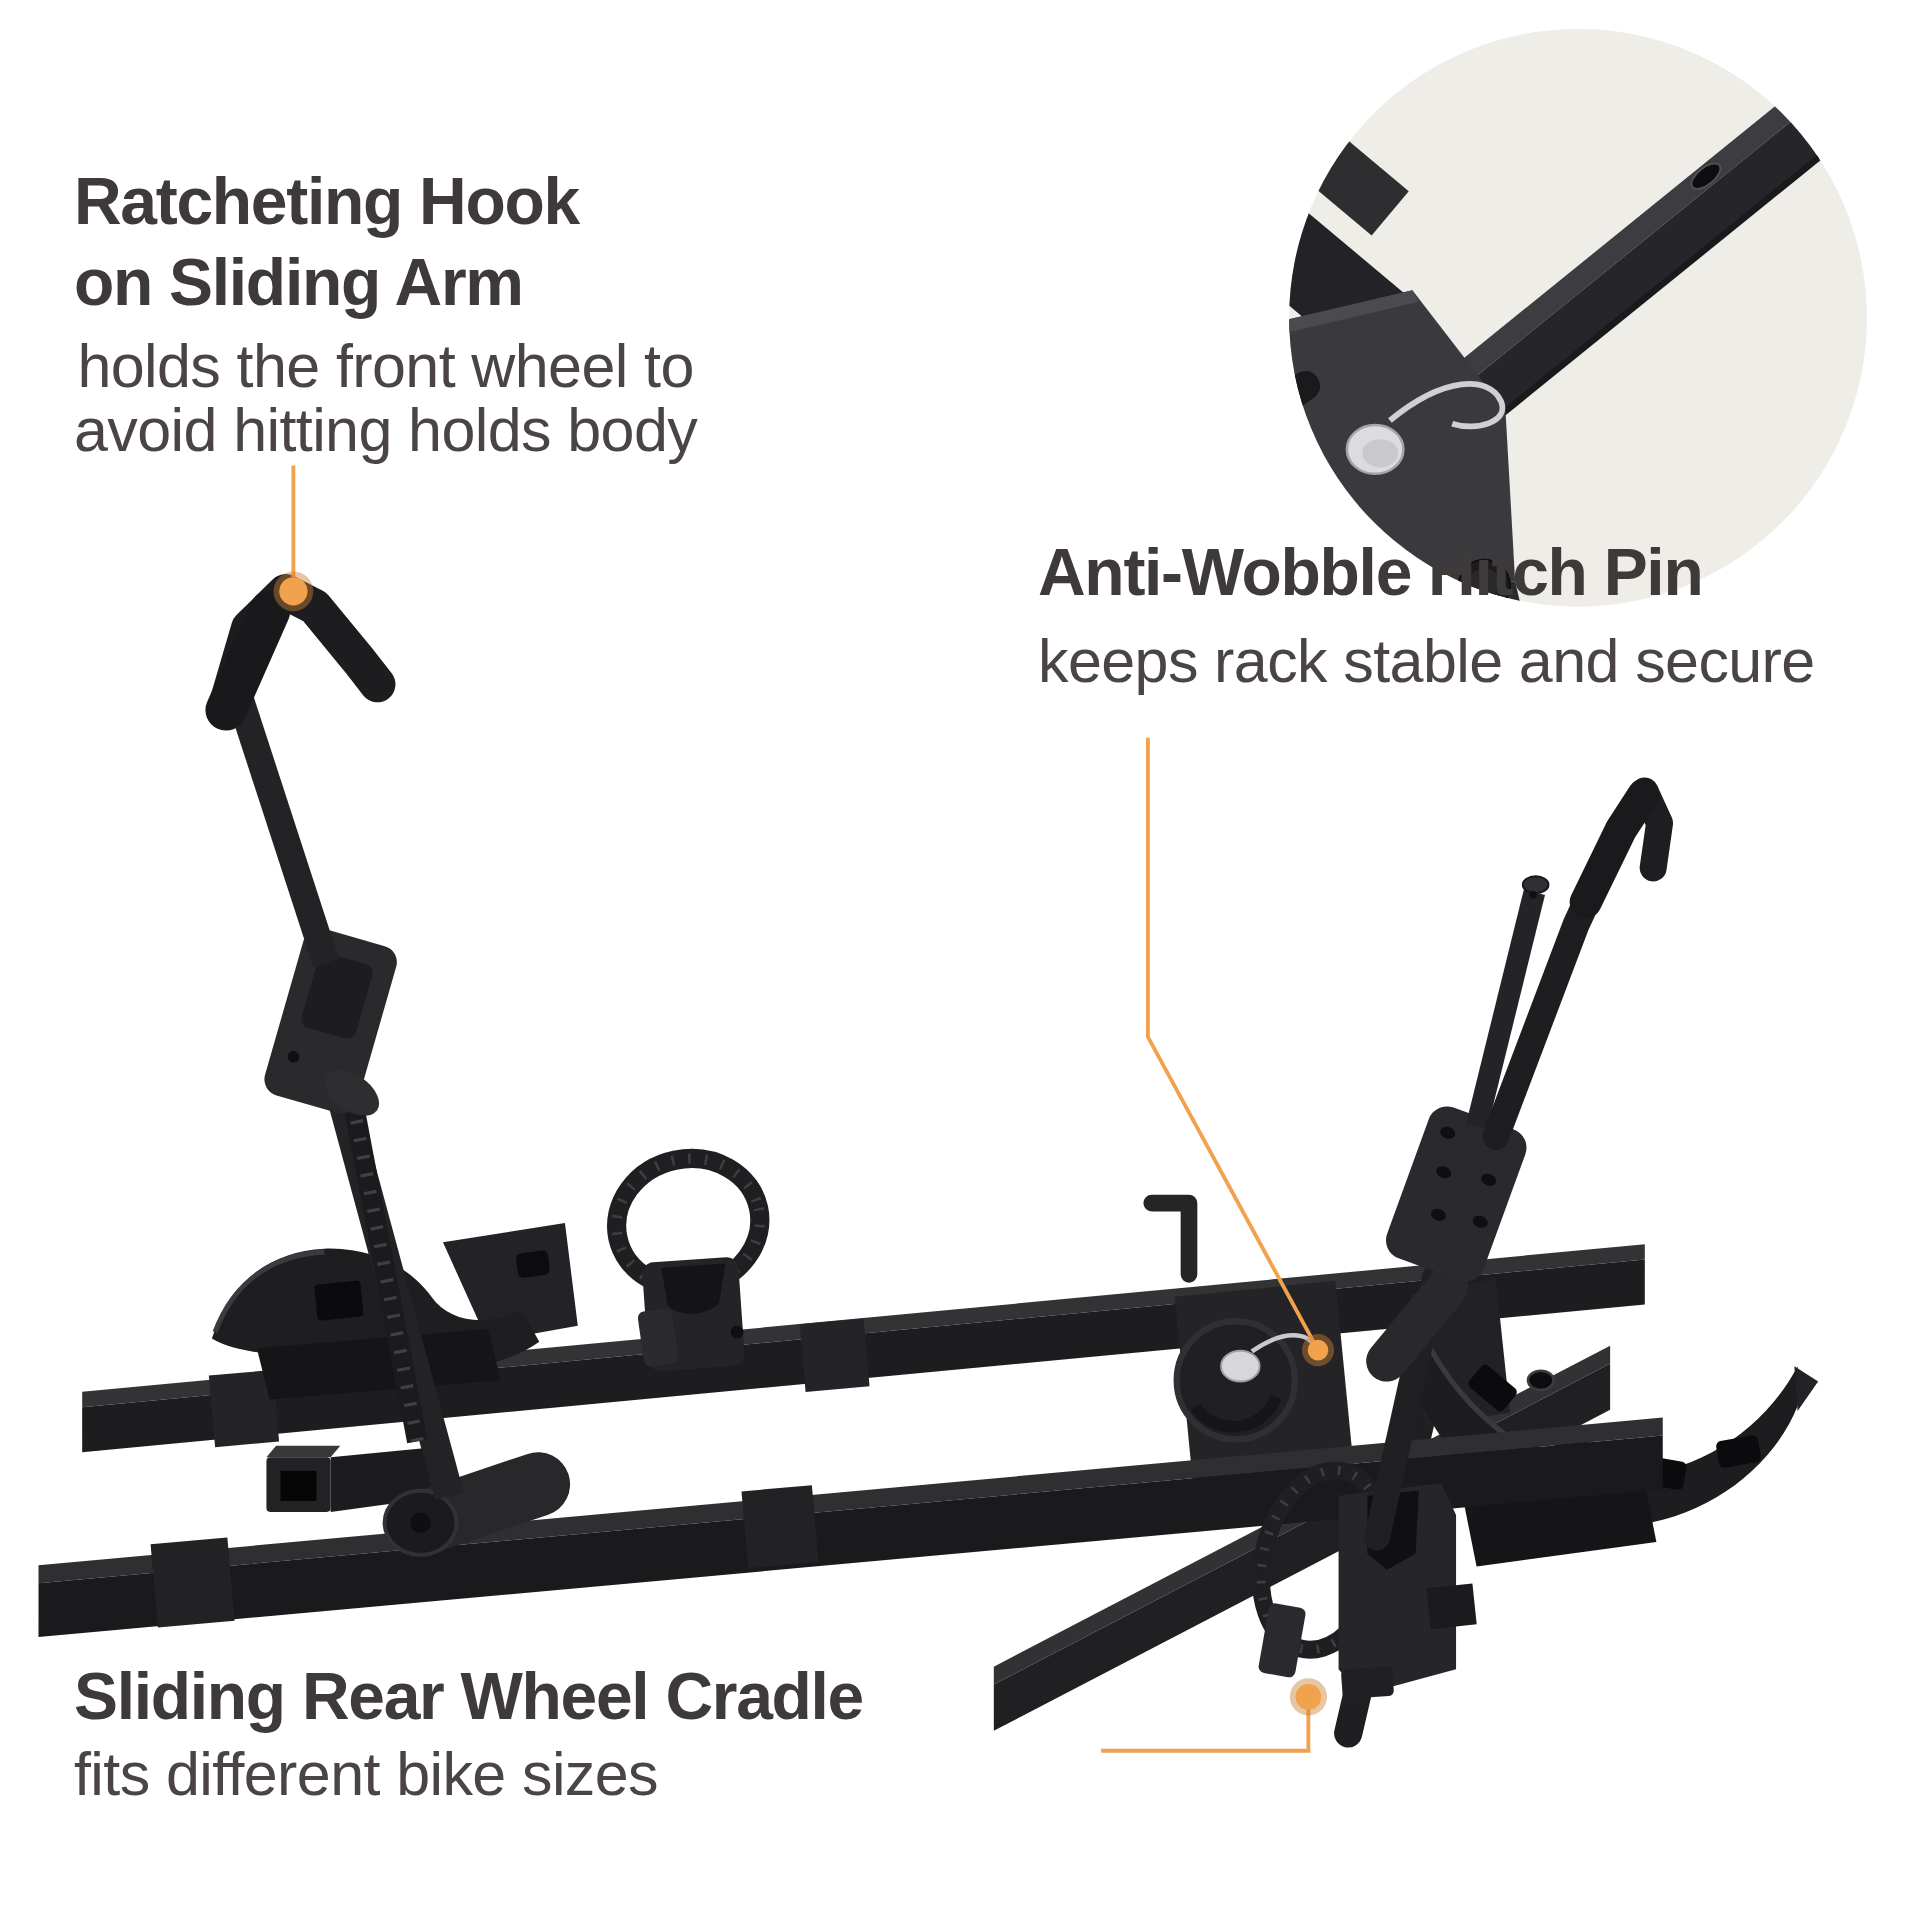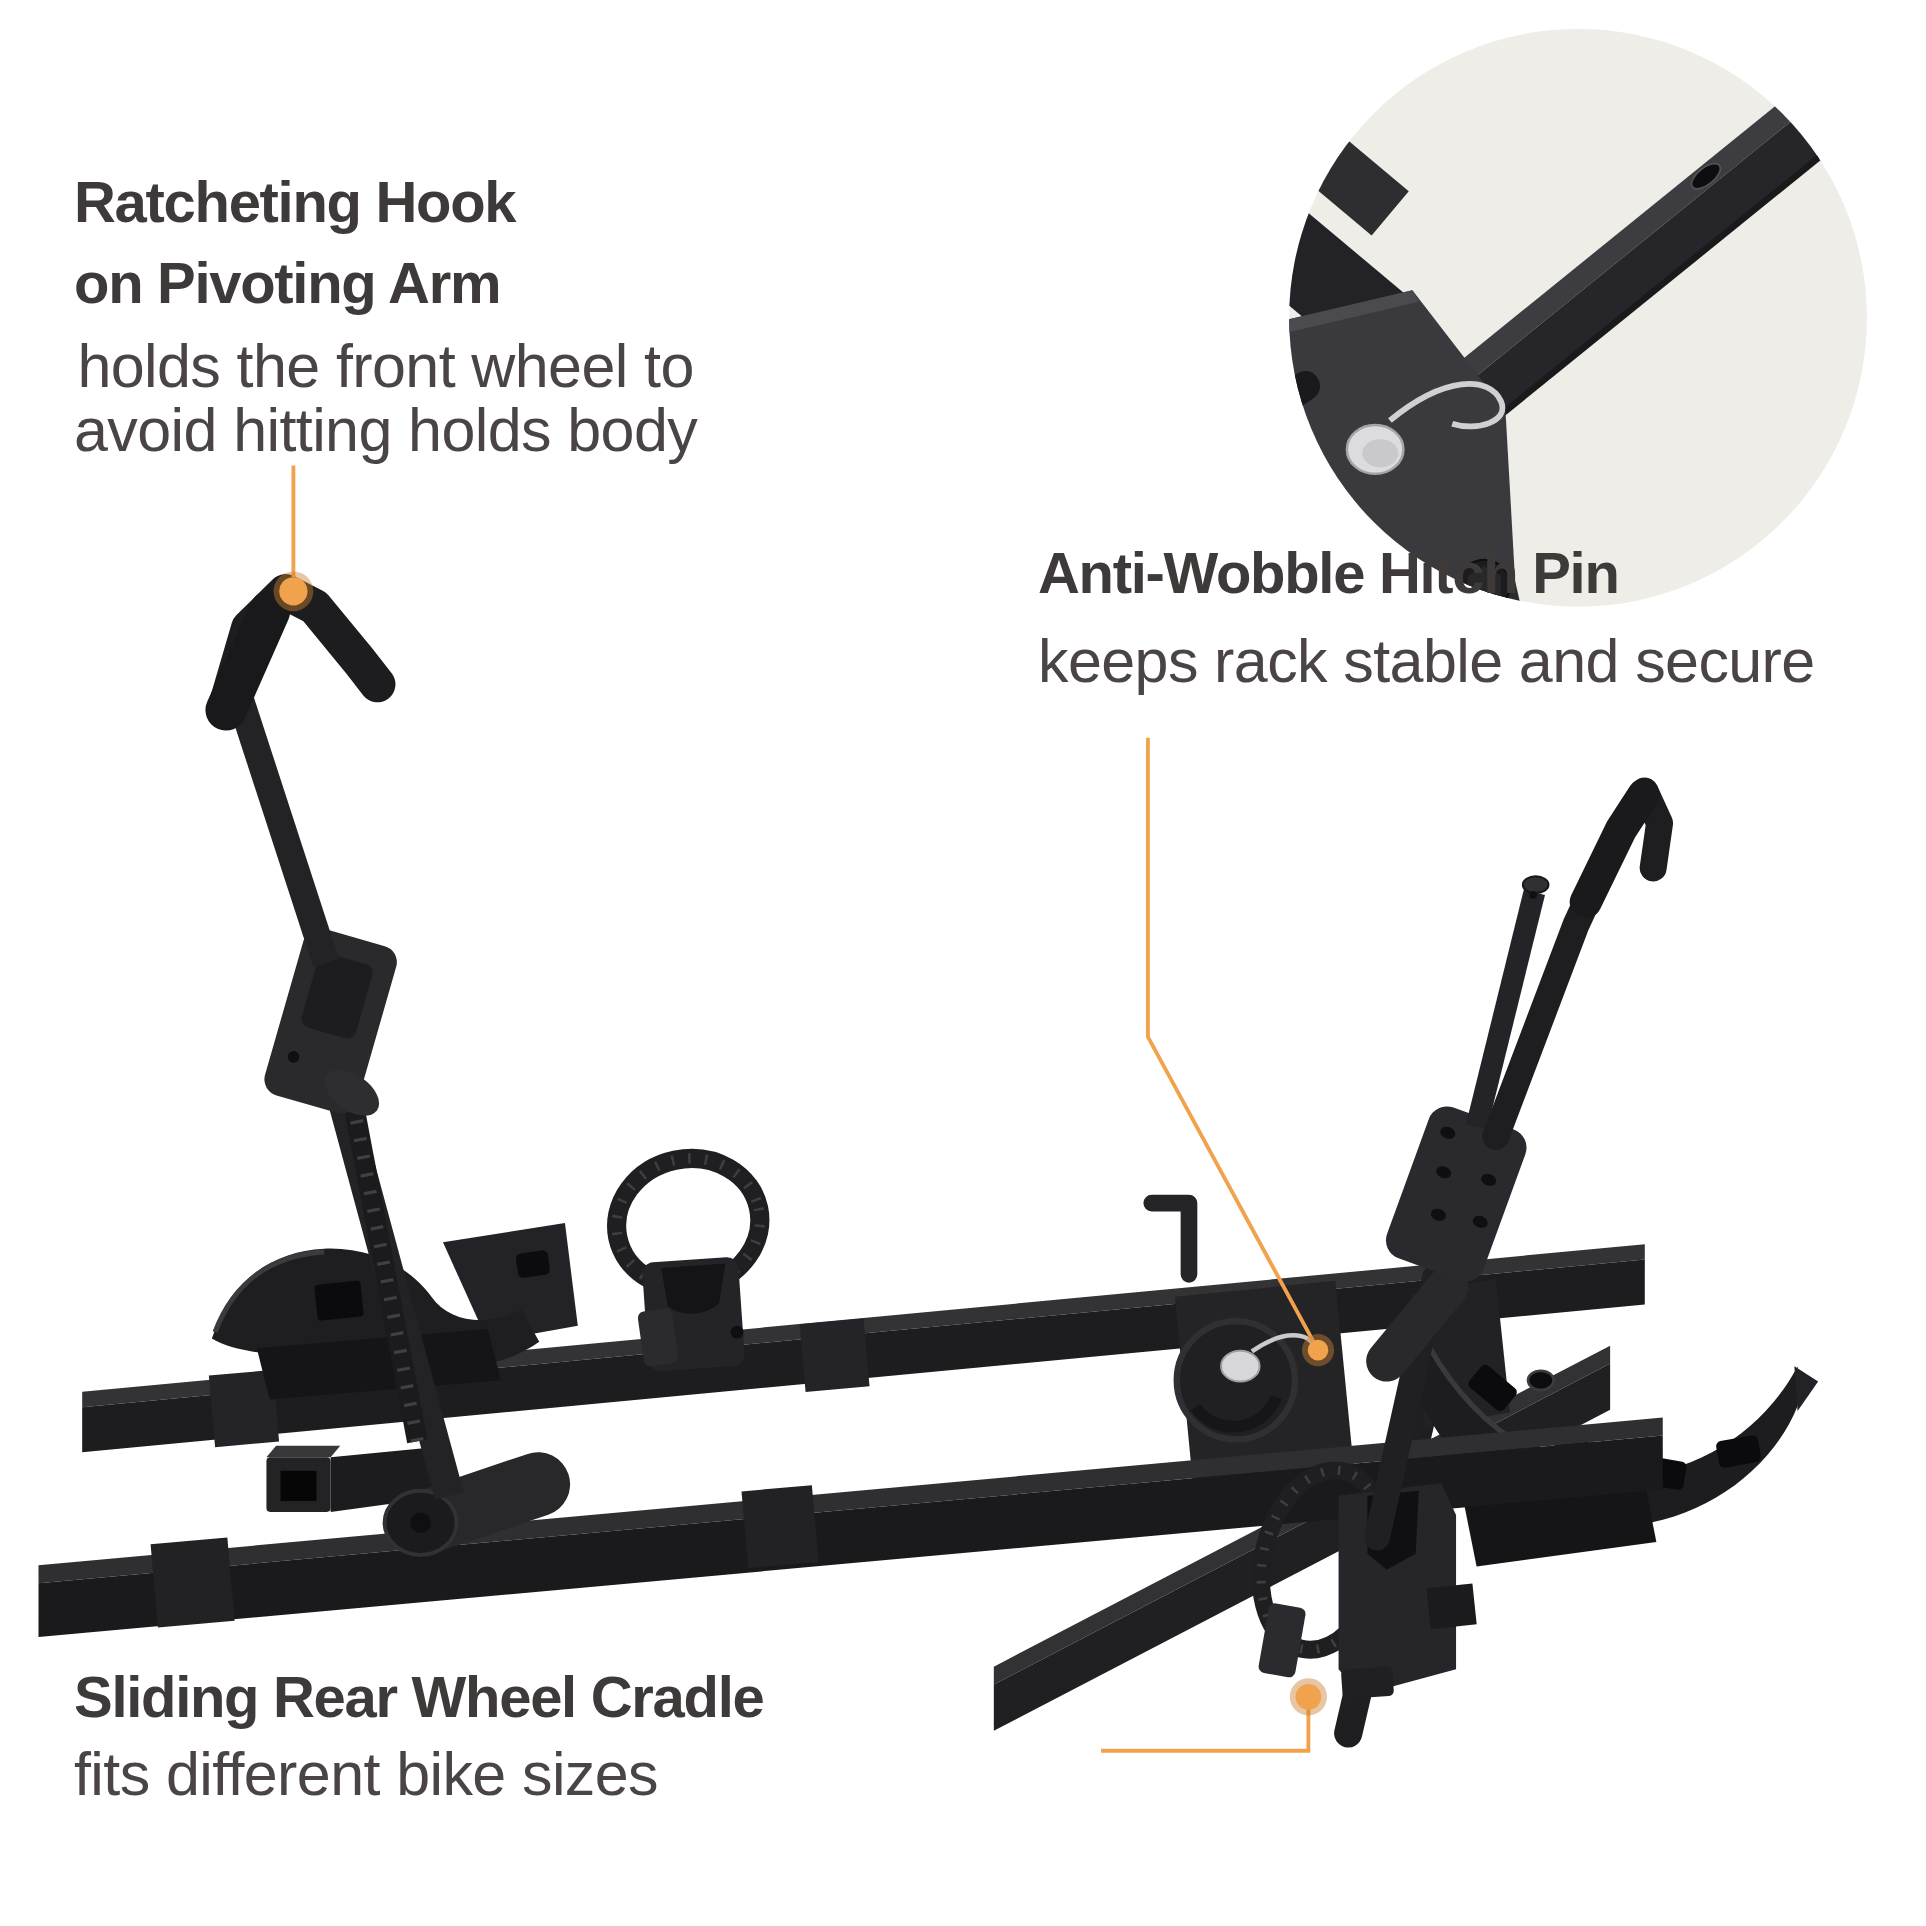--- a/index.html
+++ b/index.html
@@ -1,19 +1,19 @@
 <!DOCTYPE html>
 <html style="font-size:10.3px"><head>
 <meta charset="utf-8">
 <style>
   html,body{margin:0;padding:0;background:#ffffff;}
   .canvas{position:relative;width:1926px;height:1926px;background:#ffffff;overflow:hidden;
           font-family:"Liberation Sans",sans-serif;}
   .abs{position:absolute;}
-  .callout-title{font-weight:700;font-size:58px;line-height:81px;color:#3E3A39;letter-spacing:-1.3px;}
+  .callout-title{font-weight:700;font-size:66px;line-height:81px;color:#3E3A39;letter-spacing:-1.3px;}
   .callout-desc{font-weight:300;font-size:61px;line-height:64px;color:#4A4544;letter-spacing:-0.6px;}
   svg{position:absolute;left:0;top:0;}
 </style>
 </head>
 <body>
 
 <div class="canvas">
 
   <svg width="1926" height="1926" viewBox="0 0 3000 3000">
     <defs>
@@ -194,21 +194,21 @@
           <path d="M2165,655 C2250,585 2320,585 2338,625 C2352,657 2300,672 2262,660" fill="none" stroke="#D0D0D3" stroke-width="9"></path>
           <ellipse cx="2142" cy="700" rx="44" ry="38" fill="#DCDCDE" stroke="#A5A5A8" stroke-width="4"></ellipse>
           <ellipse cx="2150" cy="706" rx="28" ry="22" fill="#C9C9CC"></ellipse>
         </g>
       </g>
     </g>
   </svg>
 
   <div class="abs" style="left:74px;top:161px;">
     <div class="callout-title">Ratcheting Hook</div>
-    <div class="callout-title">on Pivoting Arm</div>
+    <div class="callout-title">on Sliding Arm</div>
     <div class="callout-desc" style="margin-top:11px;text-align:center;">holds the front wheel to</div>
     <div class="callout-desc">avoid hitting holds body</div>
   </div>
 
   <div class="abs" style="left:1038px;top:532px;">
     <div class="callout-title">Anti-Wobble Hitch Pin</div>
     <div class="callout-desc" style="margin-top:16px;">keeps rack stable and secure</div>
   </div>
 
   <div class="abs" style="left:74px;top:1656px;">

